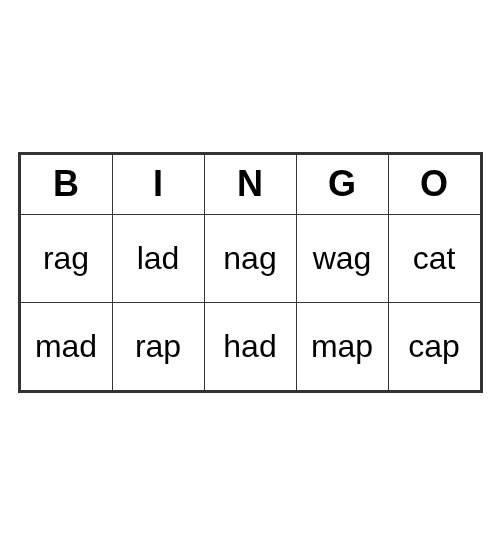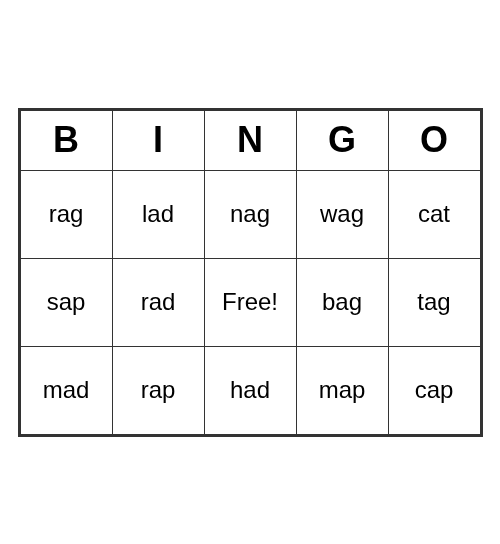--- a/index.html
+++ b/index.html
@@ -43,21 +43,21 @@
       height: 60px;
     }
 
     .bingo-table thead td {
       font-size: 36px;
       font-weight: bold;
       height: 60px;
     }
 
     .bingo-table tbody td {
-      font-size: 24px;
+      font-size: 32px;
     }
   </style>
 </head>
 <body>
 
 <div class="bingo-card">
   <table class="bingo-table">
     <thead>
       <tr>
       <td>B</td>
@@ -69,27 +69,20 @@
     </thead>
     <tbody id="bingo-body">
     <tr>
           <td>rag</td>
           <td>lad</td>
           <td>nag</td>
           <td>wag</td>
           <td>cat</td>
         </tr>
         <tr>
-          <td>sap</td>
-          <td>rad</td>
-          <td>Free!</td>
-          <td>bag</td>
-          <td>tag</td>
-        </tr>
-        <tr>
           <td>mad</td>
           <td>rap</td>
           <td>had</td>
           <td>map</td>
           <td>cap</td>
         </tr>
       </tbody>
   </table>
 </div>
 

